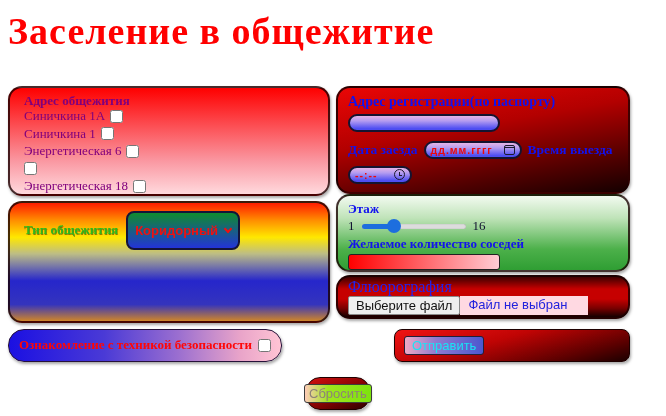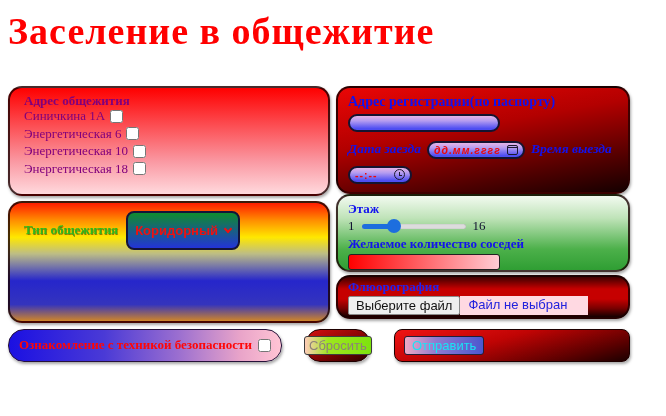--- a/index.html
+++ b/index.html
@@ -37,21 +37,21 @@
              color: #80007d; font-size: 13px; cursor: default; }
   .cb { width: 13px; height: 13px; margin: 0; }
 
   
   .p-reg { height: 108px; padding: 6px 10px; margin-bottom: 0; color: #1212ee;
            background: linear-gradient(170deg, #ea0606 0%, #b30000 40%, #4d0000 78%, #150000 100%); }
   .reg-title { font-size: 14px; font-weight: bold; line-height: 16px; }
   .fancy-field { border-radius: 9px; border: 2px solid #141430;
                  background: linear-gradient(#e6b4e6 0%, #b49cf0 35%, #4e4ef2 90%); }
   .reg-input { display: block; width: 152px; height: 18px; margin: 4px 0 9px; outline: none; }
-  .date-row { display: flex; align-items: flex-start; gap: 6px; font-size: 13.5px; font-weight: bold; font-style: italic; }
+  .date-row { display: flex; align-items: center; gap: 6px; font-size: 13.5px; font-weight: bold; }
   .date-input { width: 98px; height: 18px; display: flex; align-items: center;
                 justify-content: space-between; padding: 0 5px; cursor: default; }
   .time-input { width: 64px; height: 18px; display: flex; align-items: center;
                 justify-content: space-between; padding: 0 5px; margin-top: 7px; cursor: default; }
   .red-ph { color: #ee0808; font-family: "Liberation Sans", sans-serif; font-size: 10.5px;
             font-weight: bold; letter-spacing: 1px; white-space: nowrap; }
   .cal-icon { width: 11px; height: 10px; border: 1.5px solid #1a1a2e; border-radius: 2px;
               position: relative; flex: none; }
   .cal-icon::before { content: ""; position: absolute; left: 0px; right: 0px; top: 1.5px;
                       border-top: 1.5px solid #1a1a2e; }
@@ -88,39 +88,39 @@
                  background: #1d6ede; border-radius: 3px; }
   .slider-thumb { position: absolute; left: 25px; top: -4.5px; width: 14px; height: 14px;
                   border-radius: 50%; background: #1d6ede; }
   .neighbors-input { display: block; width: 152px; height: 16px; margin-top: 2px;
                      border: 1px solid #222; border-radius: 3px; outline: none;
                      background: linear-gradient(to right, #ff0000, #ffccd4); }
 
   
   .p-fluor { height: 44px; padding: 3px 10px;
              background: linear-gradient(#3f0000 0%, #c60000 30%, #c60000 55%, #7a0000 78%, #140000 100%); }
-  .fluor-title { color: #2222ee; font-weight: bold; font-size: 13px; line-height: 14px; }
+  .fluor-title { color: #2222ee; font-weight: normal; font-size: 16px; line-height: 14px; }
   .file-row { display: flex; margin-top: 2px; font-family: "Liberation Sans", sans-serif;
               font-size: 13px; cursor: default; }
   .file-btn { background: #efefef; border: 1px solid #8a8a8a; border-radius: 2px;
               padding: 1px 7px; color: #111; white-space: nowrap; }
   .file-status { background: #ffd9e2; color: #2222dd; padding: 1px 8px; min-width: 128px;
                  white-space: nowrap; }
 
   
   .bottom-row { display: flex; gap: 24px; margin-top: 6px; }
   .safety-pill { width: 279px; height: 33px; border-radius: 16px; border: 1px solid #26123a;
                  display: flex; align-items: center; gap: 6px; padding: 0 10px;
                  box-shadow: 1px 2px 3px rgba(0,0,0,0.35);
                  background: linear-gradient(to right, #1b10e2 0%, #4a3ad6 35%, #9a6ed0 62%, #e9a4c9 85%, #ffc4d4 100%); }
   .safety-label { color: #ff0707; font-weight: bold; font-size: 13px; white-space: nowrap; }
   .reset-wrap { width: 64px; height: 33px; border-radius: 14px; border: 1px solid #1e0000;
                 display: flex; align-items: center; justify-content: center;
                 box-shadow: 1px 2px 3px rgba(0,0,0,0.35);
-                background: linear-gradient(155deg, #d41010 0%, #7a0202 60%, #2a0000 100%); }
+                background: linear-gradient(155deg, #d41010 0%, #7a0202 60%, #2a0000 100%); margin-top: 48px; }
   .reset-btn { font-family: "Liberation Sans", sans-serif; font-size: 13px; padding: 1px 4px;
                border: 1px solid #3c3c3c; border-radius: 3px; color: #8d8278; cursor: pointer;
                background: linear-gradient(to right, #ffccb8 0%, #9ee61e 35%, #7de30e 100%); }
   .submit-wrap { width: 265px; height: 33px; border-radius: 8px; border: 1px solid #1e0000;
                  display: flex; align-items: center; padding-left: 9px;
                  box-shadow: 1px 2px 3px rgba(0,0,0,0.35);
                  background: linear-gradient(165deg, #f01414 0%, #c00404 40%, #5c0000 78%, #1c0000 100%); }
   .submit-btn { font-family: "Liberation Sans", sans-serif; font-size: 13px; padding: 1px 7px;
                 border: 1px solid #20203a; border-radius: 3px; color: #19e4f5; cursor: pointer;
                 background: linear-gradient(to right, #efa9c4 0%, #8f7ad0 40%, #4b57cf 100%); }
@@ -137,25 +137,28 @@
 
     <div class="col-left">
 
       <div class="panel p-dorm">
         <div class="pd-title">Адрес общежития</div>
         <label class="opt-row">
           <span>Синичкина 1А</span>
           <input type="checkbox" class="cb" style="">
         </label>
         <label class="opt-row">
+          <span>Синичкина 1</span>
+          <input type="checkbox" class="cb" style="">
+        </label>
+        <label class="opt-row">
           <span>Энергетическая 6</span>
           <input type="checkbox" class="cb" style="">
         </label>
         <label class="opt-row">
-          <span>Энергетическая 10</span>
           <input type="checkbox" class="cb" style="">
         </label>
         <label class="opt-row">
           <span>Энергетическая 18</span>
           <input type="checkbox" class="cb" style="">
         </label>
       </div>
 
       <div class="panel p-type">
         <div class="type-row">

